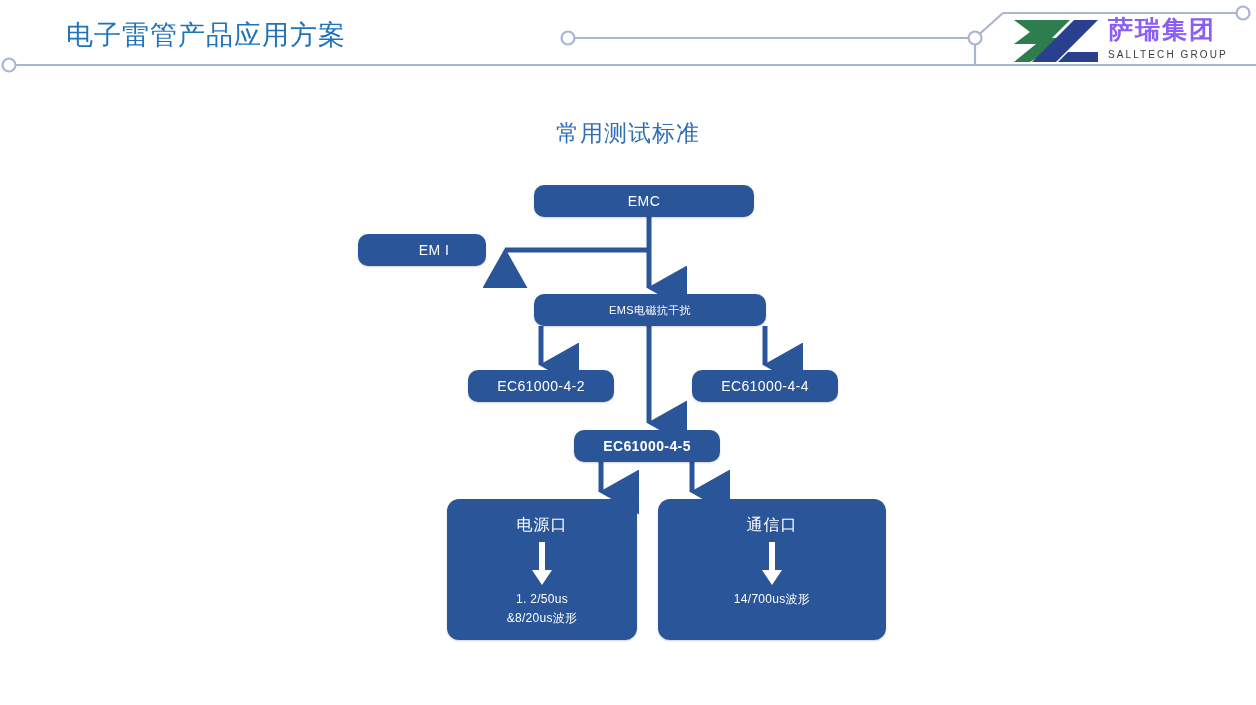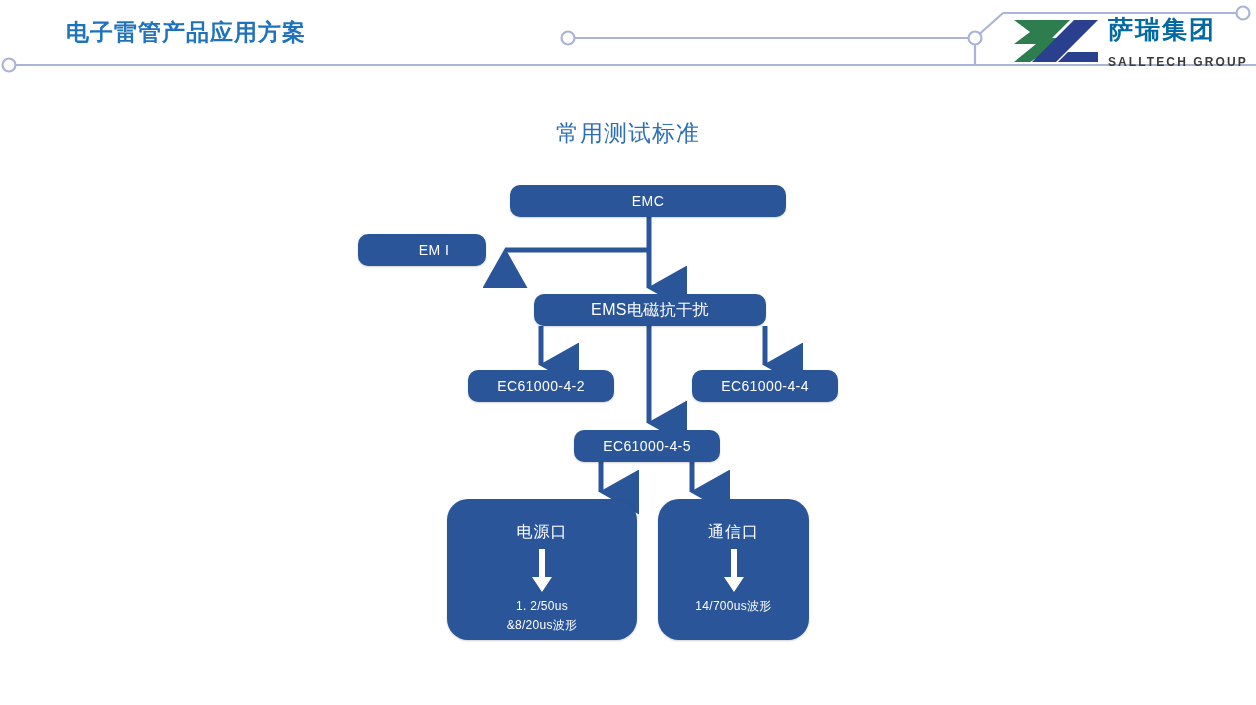--- a/index.html
+++ b/index.html
@@ -25,22 +25,22 @@
   #header-deco {
     position: absolute;
     left: 0; top: 0;
     width: 1256px;
     height: 90px;
   }
   #page-title {
     position: absolute;
     left: 66px;
     top: 17px;
-    font-size: 23px;
-    font-weight: bold;
+    font-size: 27px;
+    font-weight: normal;
     letter-spacing: 1px;
     color: #1F72BC;
     white-space: nowrap;
   }
 
   
   #logo-block {
     position: absolute;
     left: 1012px;
     top: 14px;
@@ -56,32 +56,31 @@
   #logo-text {
     position: absolute;
     left: 96px;
     top: 0px;
     width: 136px;
   }
   #logo-cn {
     font-size: 25px;
     font-weight: bold;
     letter-spacing: 2px;
-    color: #0369a1;
+    color: #8b5cf6;
     line-height: 30px;
     white-space: nowrap;
   }
   #logo-en {
-    font-size: 12px;
+    font-size: 10px;
     letter-spacing: 2.1px;
     color: #3a3a3a;
     line-height: 14px;
     white-space: nowrap;
-    margin-top: 11px;
-    font-weight: bold;
+    margin-top: 4px;
   }
 
   
   #slide-title {
     position: absolute;
     left: 0;
     top: 118px;
     width: 1256px;
     text-align: center;
     font-size: 23px;
@@ -106,24 +105,24 @@
     justify-content: center;
     box-sizing: border-box;
     text-align: center;
     border-radius: 9px;
     font-size: 14px;
     letter-spacing: 0.4px;
     box-shadow: 0 1px 2px rgba(0,0,0,0.18);
   }
   .node.rounded-pill { border-radius: 10px; }
   .node.big {
-    border-radius: 21px;
+    border-radius: 12px;
     flex-direction: column;
     justify-content: flex-start;
-    padding-top: 23px;
+    padding-top: 16px;
   }
   .big-title {
     font-size: 16px;
     letter-spacing: 1px;
   }
   .big-arrow {
     margin: 6px 0 4px 0;
     line-height: 1;
   }
   .big-caption {
@@ -195,52 +194,52 @@
 
     <path d="M541,326 L541,365" marker-end="url(#ah-down)"></path>
     <path d="M765,326 L765,365" marker-end="url(#ah-down)"></path>
     <path d="M649,326 L649,423" marker-end="url(#ah-down)"></path>
 
     <path d="M601,462 L601,492" marker-end="url(#ah-down)"></path>
     <path d="M692,462 L692,492" marker-end="url(#ah-down)"></path>
   </g>
 </svg>
 
-<div class="node rounded-pill" style="left:510px; top:185px; width:276px; height:32px;justify-content:center;">
+<div class="node rounded-pill" style="left:534px; top:185px; width:220px; height:32px;justify-content:center;">
   <span>EMC</span>
 </div>
 
 <div class="node rounded-pill" style="left:358px; top:234px; width:128px; height:32px;padding-left:24px;">
   <span>EM I</span>
 </div>
 
-<div class="node rounded-pill" style="left:534px; top:294px; width:232px; height:32px; font-size:16px;">
+<div class="node rounded-pill" style="left:534px; top:294px; width:232px; height:32px; font-size:11px;">
   <span>EMS电磁抗干扰</span>
 </div>
 
 <div class="node rounded-pill" style="left:468px; top:370px; width:146px; height:32px;text-align:right;">
   <span>EC61000-4-2</span>
 </div>
 
 <div class="node rounded-pill" style="left:692px; top:370px; width:146px; height:32px;">
   <span>EC61000-4-4</span>
 </div>
 
-<div class="node rounded-pill" style="left:574px; top:430px; width:146px; height:32px;">
+<div class="node rounded-pill" style="left:574px; top:430px; width:146px; height:32px;font-weight:bold;">
   <span>EC61000-4-5</span>
 </div>
 
 <div class="node big" style="left:447px; top:499px; width:190px; height:141px;">
   <div class="big-title">电源口</div>
   <svg class="big-arrow" width="22" height="44" viewBox="0 0 22 44">
     <path d="M8,0 L14,0 L14,28 L21,28 L11,43 L1,28 L8,28 Z" fill="#ffffff"></path>
   </svg>
   <div class="big-caption">1. 2/50us</div>
   <div class="big-caption">&amp;8/20us波形</div>
 </div>
 
-<div class="node big" style="left:658px; top:499px; width:151px; height:141px;">
+<div class="node big" style="left:658px; top:499px; width:228px; height:141px;">
   <div class="big-title">通信口</div>
   <svg class="big-arrow" width="22" height="44" viewBox="0 0 22 44">
     <path d="M8,0 L14,0 L14,28 L21,28 L11,43 L1,28 L8,28 Z" fill="#ffffff"></path>
   </svg>
   <div class="big-caption">14/700us波形</div>
 </div>
 
 </body></html>

